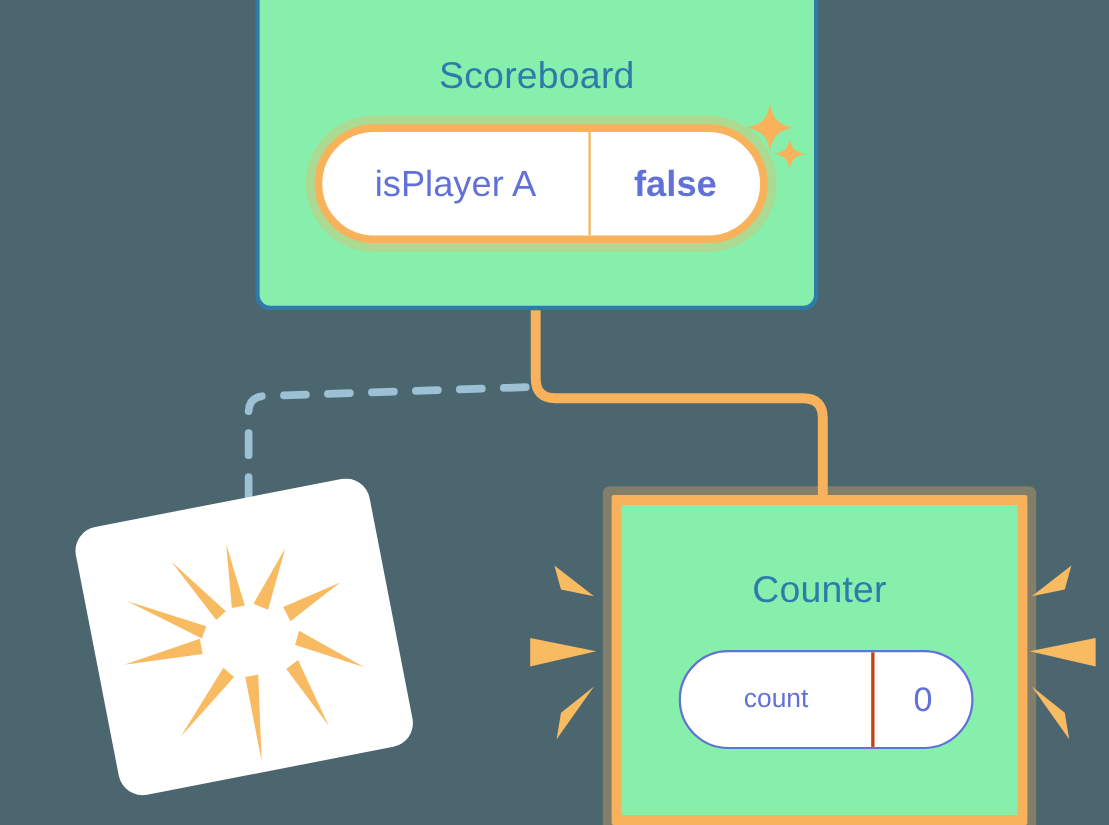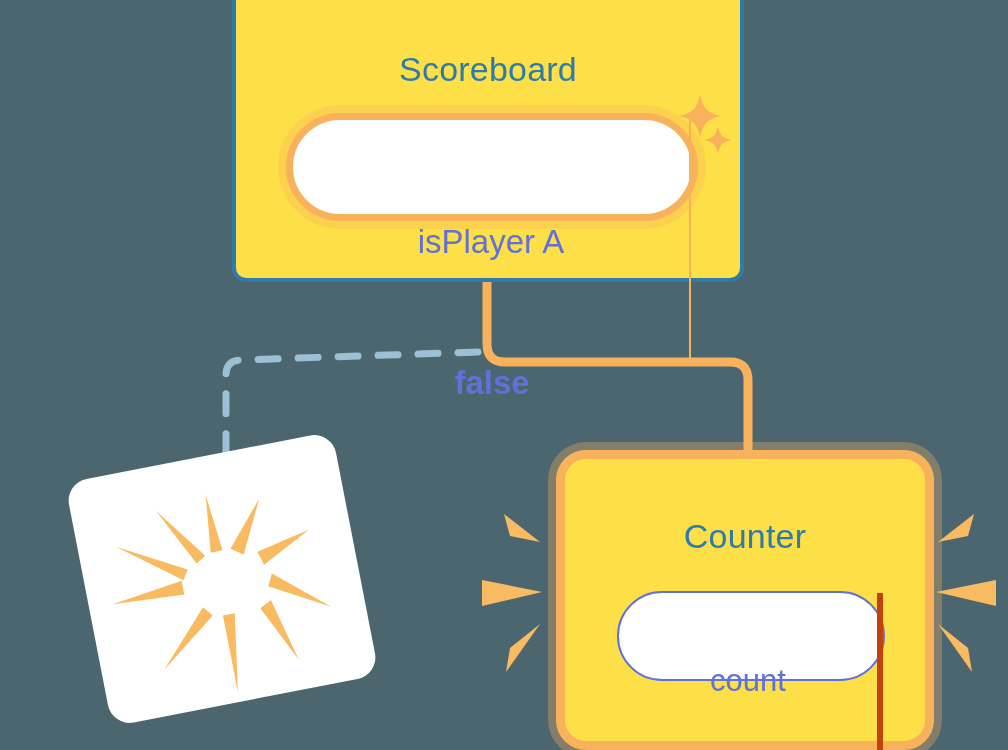--- a/index.html
+++ b/index.html
@@ -22,21 +22,21 @@
     left: 0;
     top: 0;
     width: 1008px;
     height: 750px;
     z-index: 1;
   }
 
   
   .card {
     position: absolute;
-    background: #fde047;
+    background: #86efac;
     box-sizing: border-box;
     z-index: 3;
   }
 
   
   #scoreboard-card {
     left: 232px;
     top: 0px;
     width: 512px;
     height: 282px;
@@ -60,21 +60,20 @@
     margin-top: 50px;
   }
 
   
   .pill {
     position: absolute;
     display: flex;
     align-items: stretch;
     box-sizing: border-box;
     background: #ffffff;
-    flex-direction: column;
   }
   .pill .pill-key,
   .pill .pill-value {
     display: flex;
     align-items: center;
     justify-content: center;
     color: #6171d8;
     box-sizing: border-box;
   }
 
@@ -109,41 +108,41 @@
   #sparkle-large { left: 676px; top: 92px; }
   #sparkle-small { left: 702px; top: 124px; }
 
   
   #counter-card {
     left: 556px;
     top: 450px;
     width: 378px;
     height: 300px;
     border: 9px solid #f8b25c;
-    border-radius: 30px;
+    border-radius: 2px;
     box-shadow: 0 0 0 8px rgba(248, 178, 92, 0.32);
   }
   #counter-card .card-title {
     margin-top: 58px;
     font-size: 34px;
   }
 
   
   #counter-pill {
     left: 52px;
     top: 132px;
     width: 268px;
     height: 90px;
     border: 2px solid #6171d8;
     border-radius: 50px;
   }
   #counter-pill .pill-key {
     flex: 0 0 176px;
-    font-size: 31px;
-    border-right: 6px solid #c2410c;
+    font-size: 24px;
+    border-right: 3px solid #c2410c;
   }
   #counter-pill .pill-value {
     flex: 1;
     font-size: 31px;
   }
 
   
   #blank-card {
     position: absolute;
     left: 86px;

